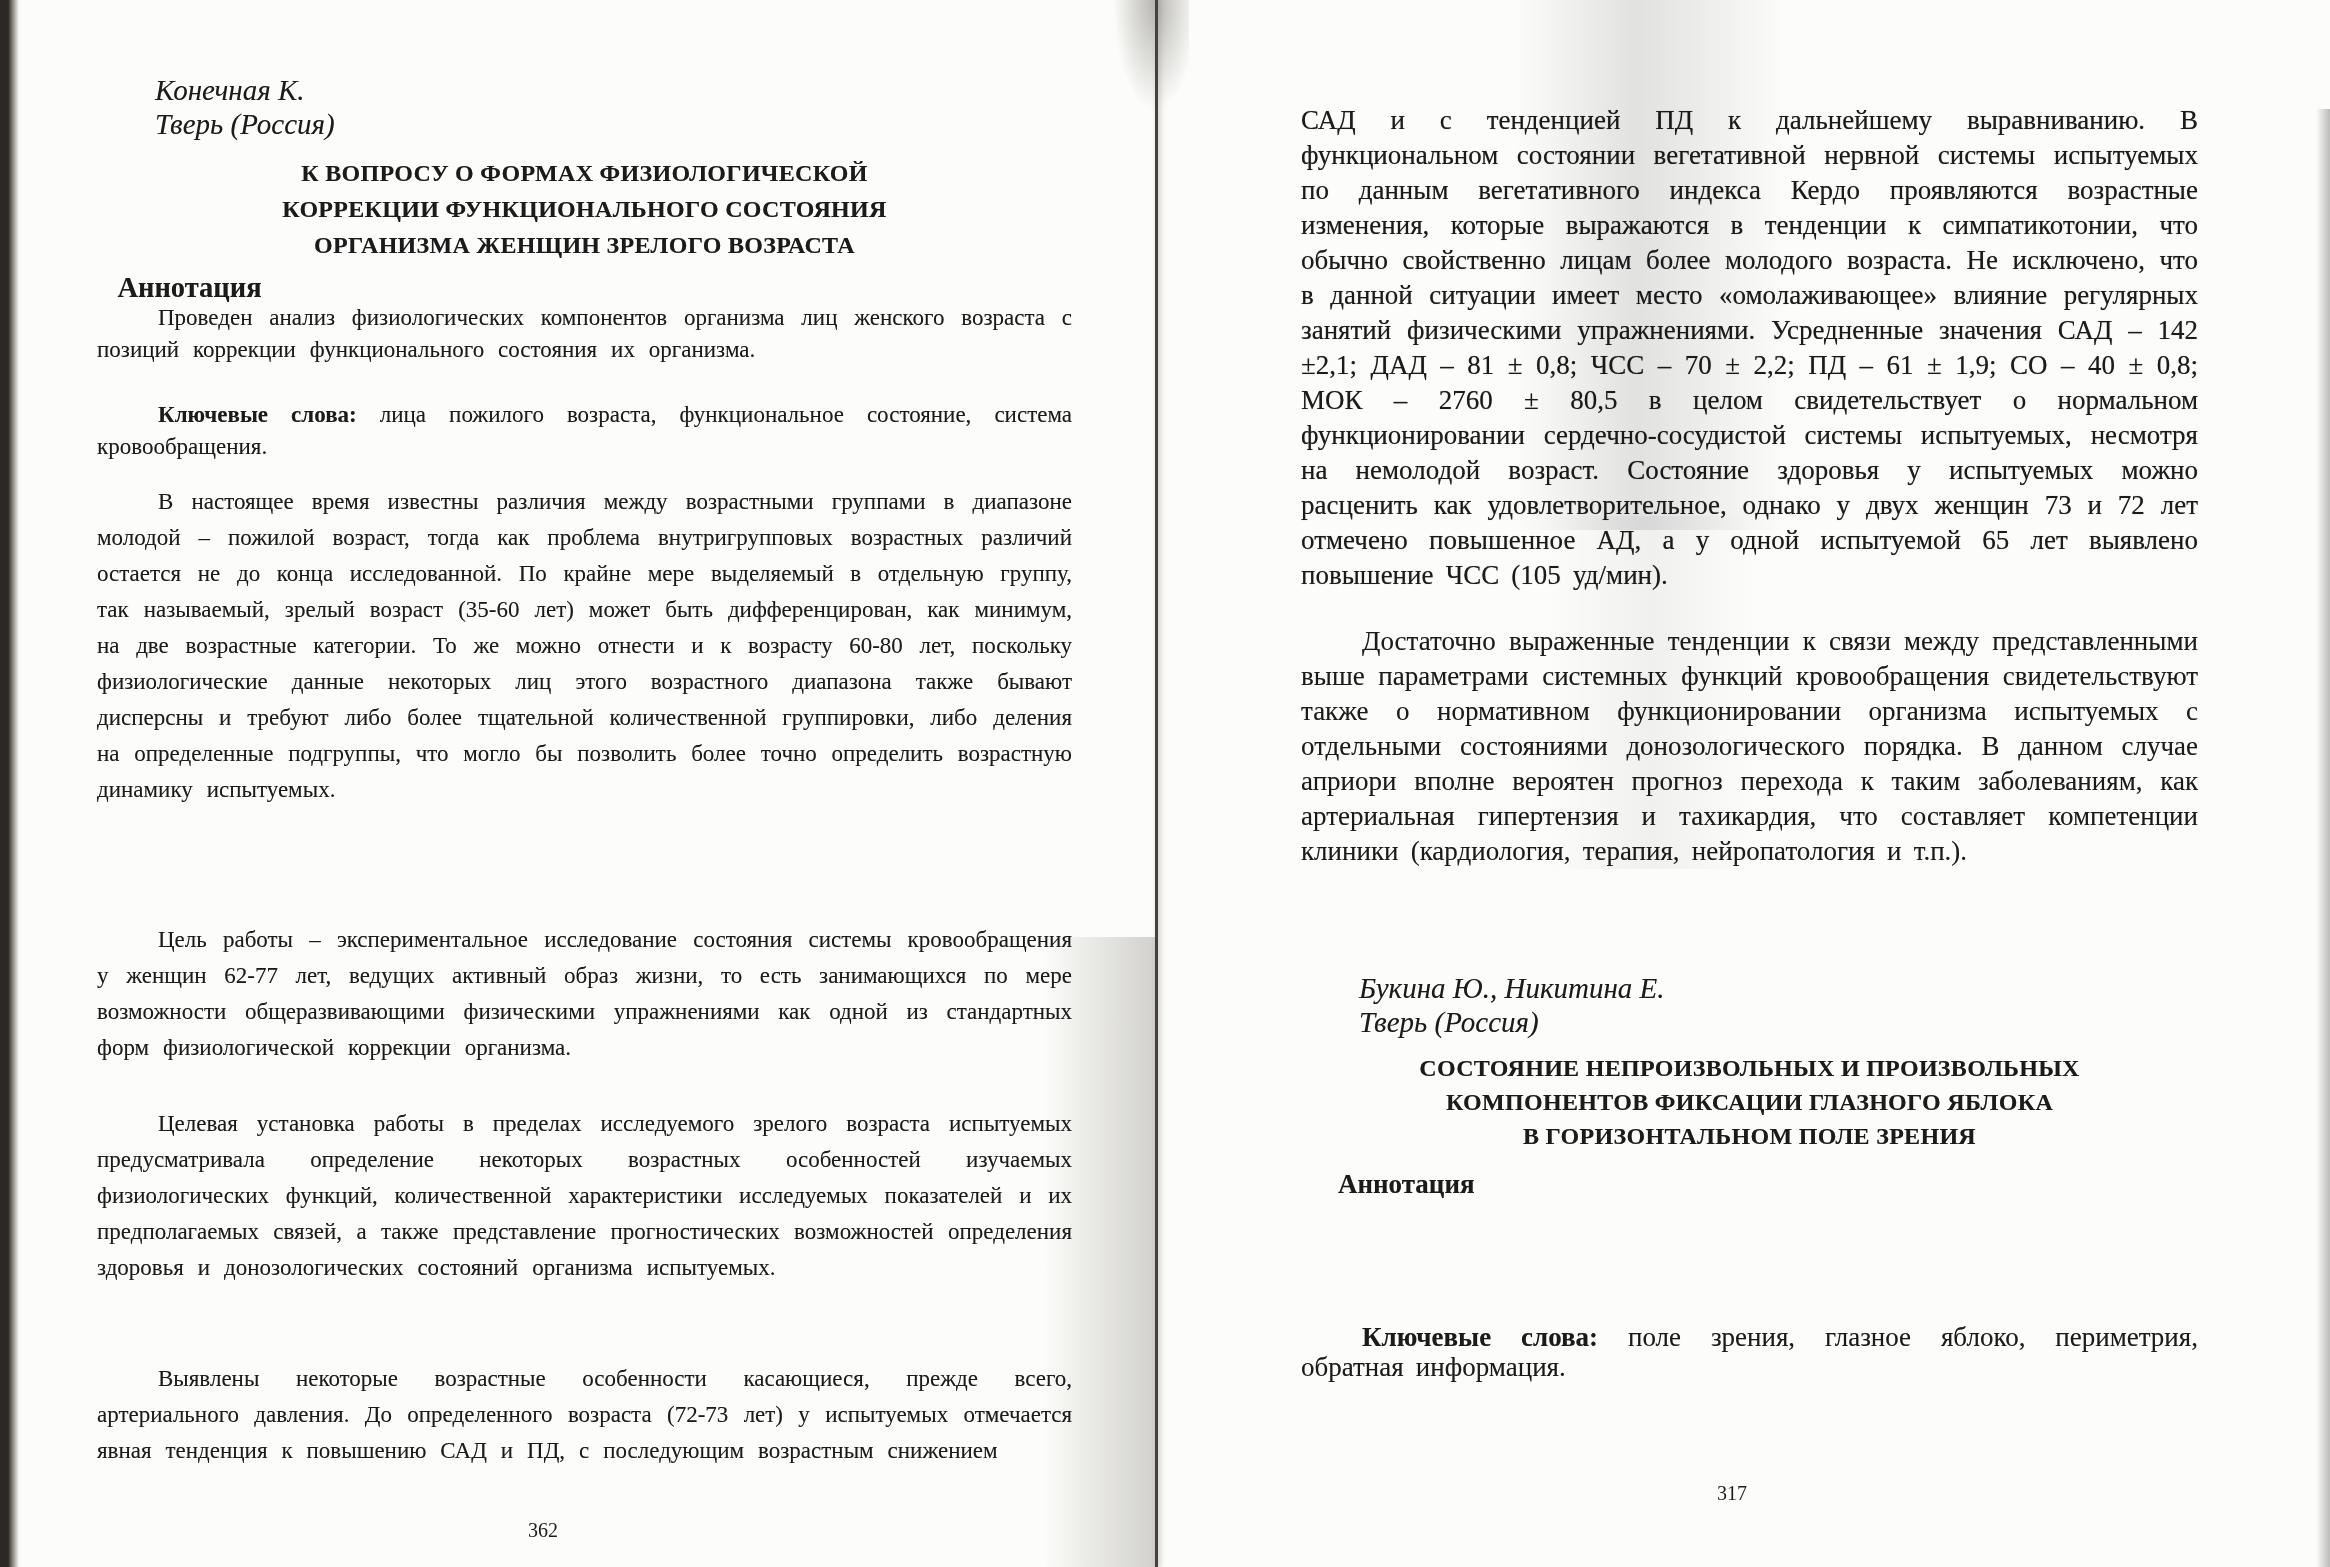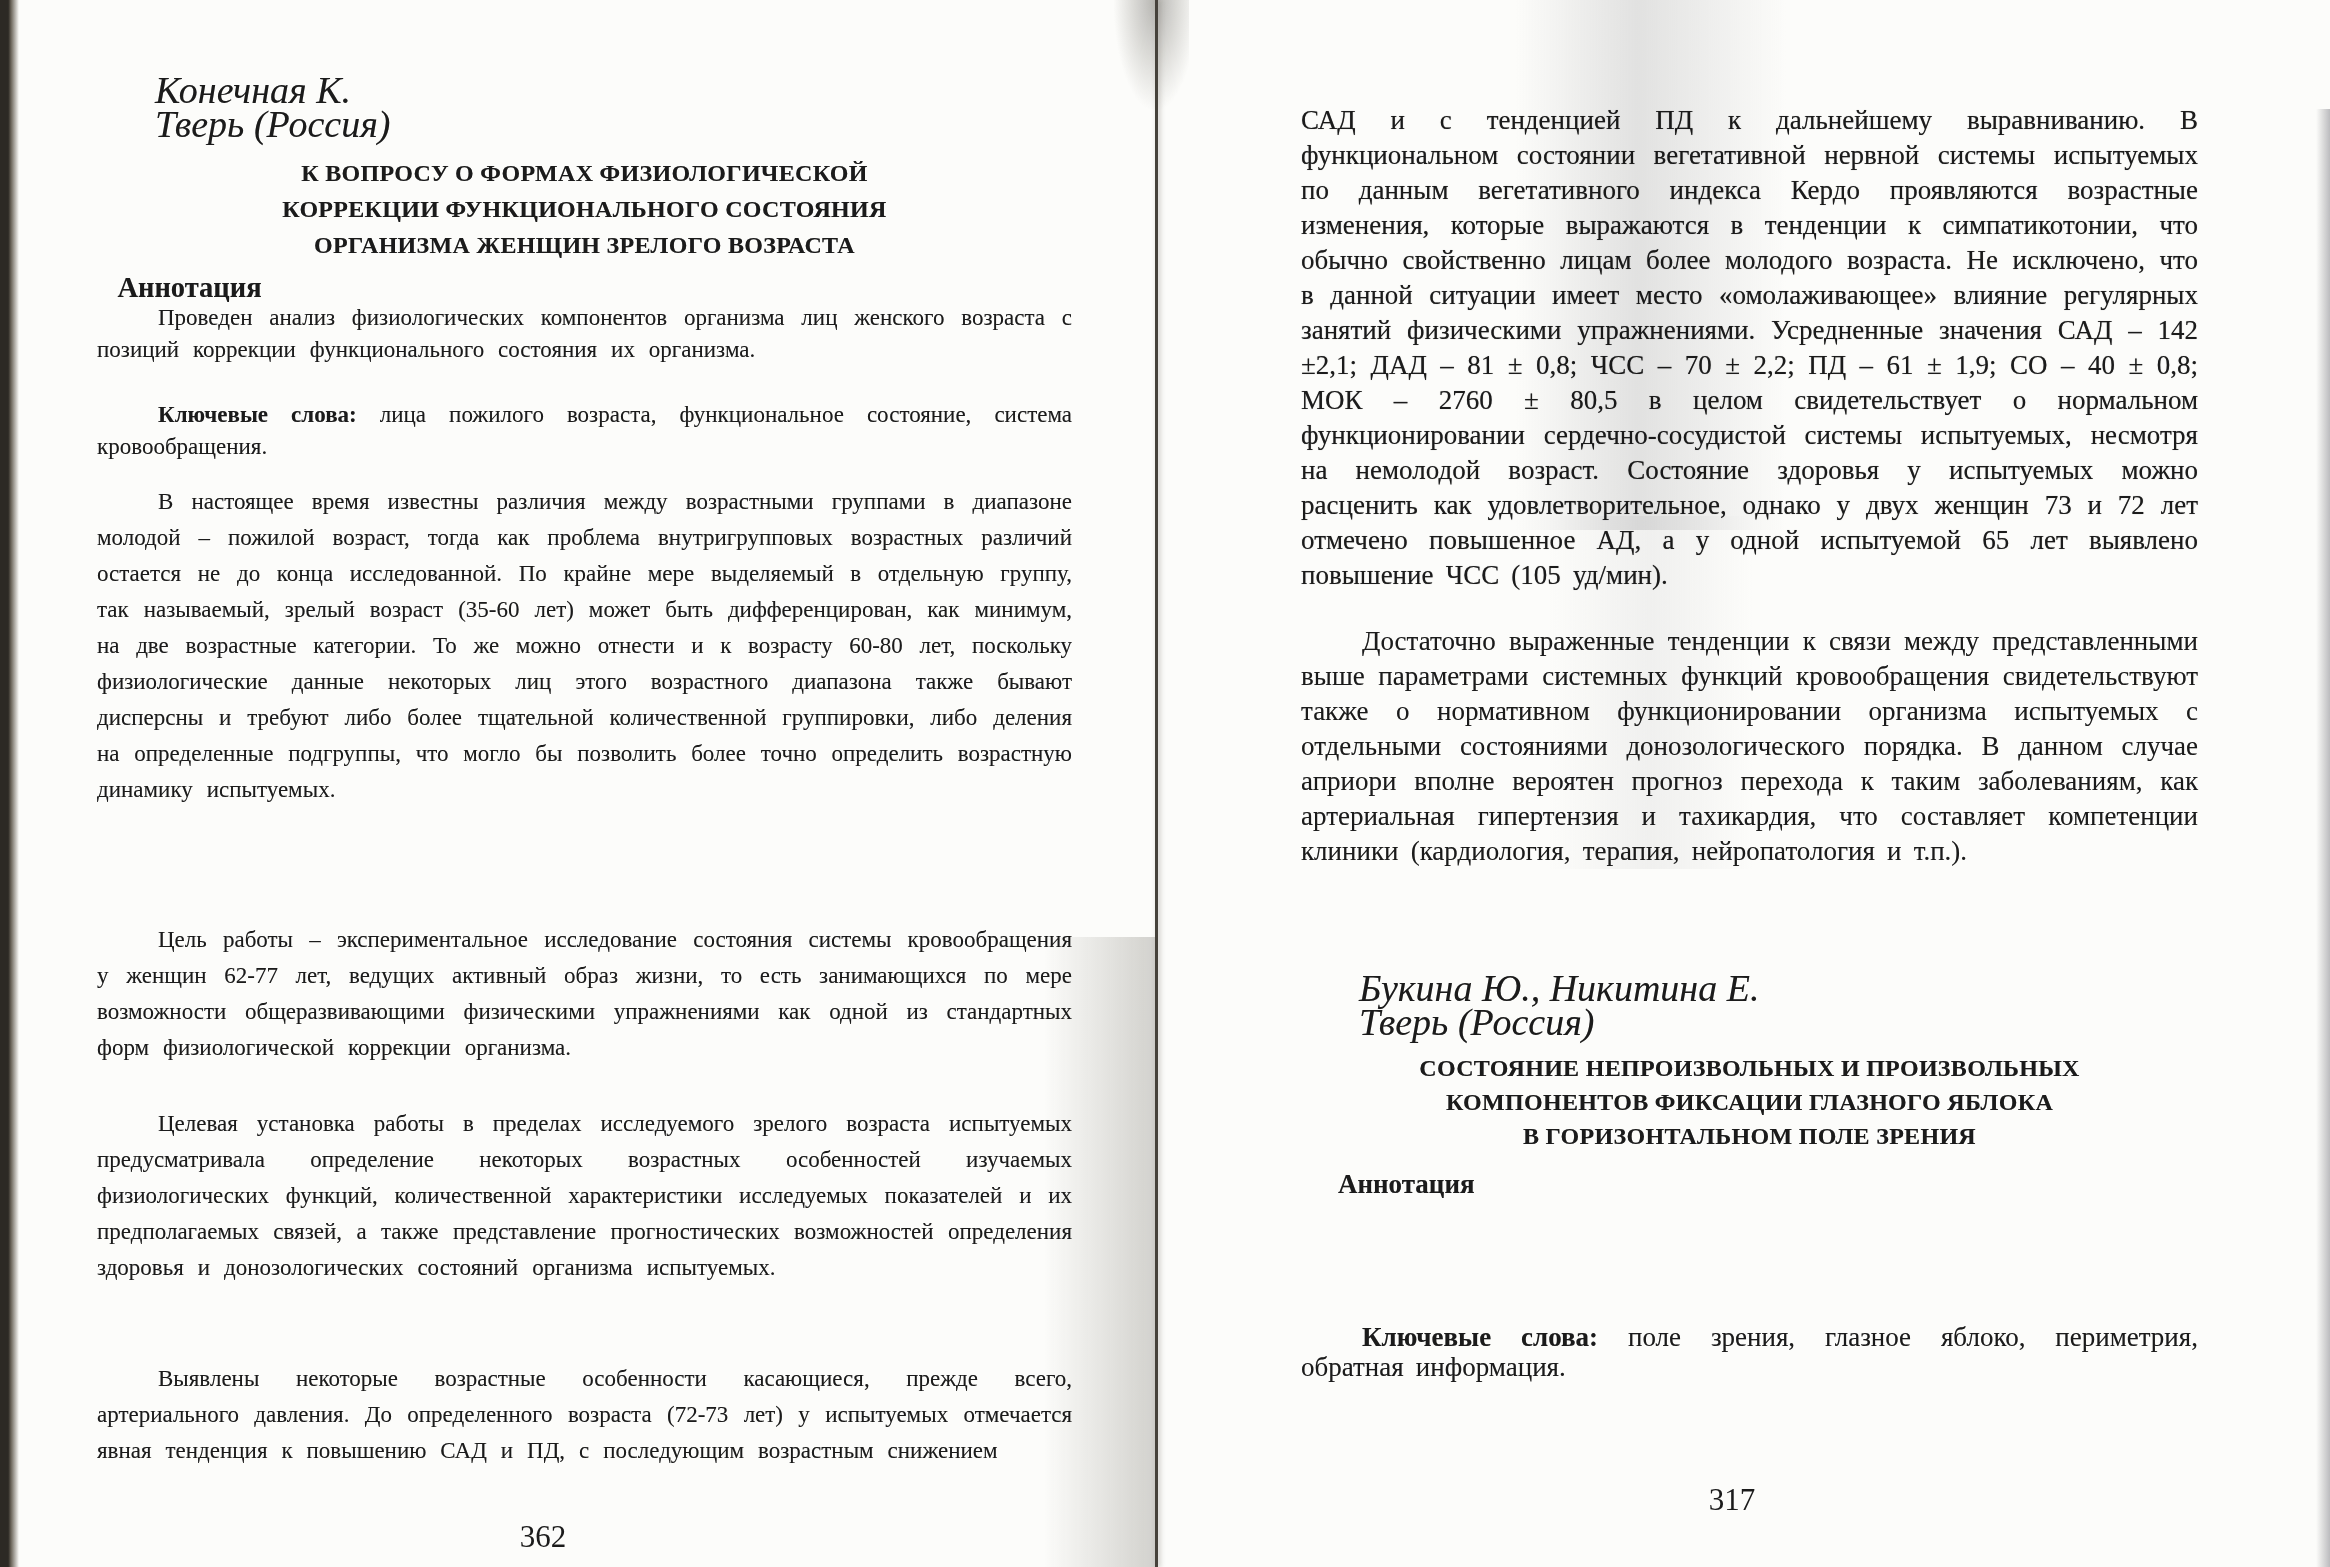--- a/index.html
+++ b/index.html
@@ -15,32 +15,32 @@
     font-size:23px;line-height:36px;text-align:justify;text-indent:61px;
     word-spacing:8.2px;margin:0;text-shadow:0 0 0.4px rgba(30,30,30,.35);
   }
   
   .rcol{left:1301px;width:897px;}
   .r{font-size:27px;line-height:35px;word-spacing:5.4px;}
   .ann{line-height:32px;}
   .ann-r{line-height:30px;}
   .no-indent{text-indent:0;}
   .authors{
-    font-style:italic;font-size:38px;line-height:34px;
+    font-style:italic;font-size:29px;line-height:34px;
     white-space:pre-line;padding-left:58px;text-shadow:0 0 0.4px rgba(30,30,30,.35);
   }
   .title{
     font-weight:bold;font-size:24px;line-height:36px;text-align:center;
     white-space:pre-line;letter-spacing:0.3px;text-shadow:0 0 0.5px rgba(20,20,20,.45);
   }
   .title-r{line-height:34px;}
   .subhead{font-weight:bold;font-size:28.5px;padding-left:20.4px;text-shadow:0 0 0.4px rgba(30,30,30,.35);}
   .subhead-r{font-size:27px;padding-left:37px;}
   .kw-label{font-weight:bold;}
-  .pagenum{position:absolute;width:136px;font-size:31px;text-align:center;}
+  .pagenum{position:absolute;width:136px;font-size:20px;text-align:center;}
   .smudge{text-shadow:0 0.3px 0.7px rgba(25,25,25,.55);}
   
   .edge-left{
     position:absolute;left:0;top:0;bottom:0;width:19px;z-index:5;
     background:linear-gradient(to right,#2c2924 0,#2c2924 8.2px,#6b655a 11px,rgba(160,155,145,0) 19px);
   }
   .edge-right{
     position:absolute;right:0;top:109px;bottom:0;width:13.6px;z-index:5;
     background:linear-gradient(to right,rgba(145,145,150,0),rgba(148,148,154,.6));
     mix-blend-mode:multiply;

